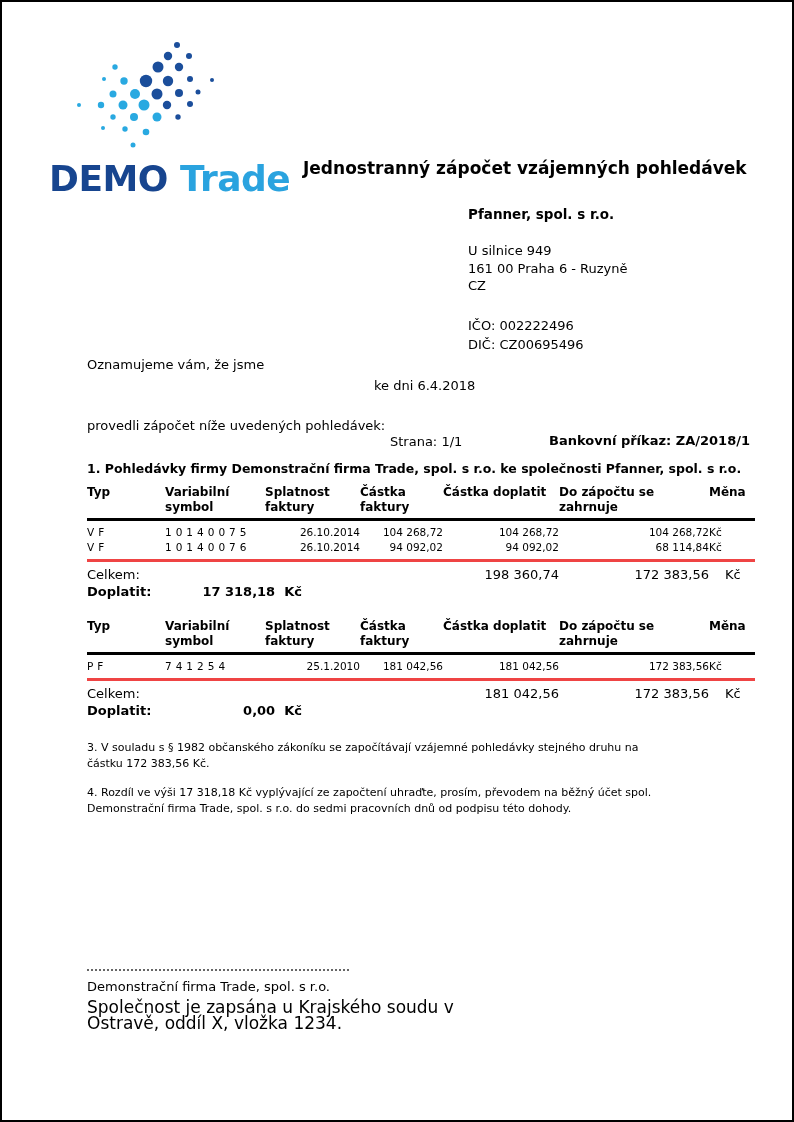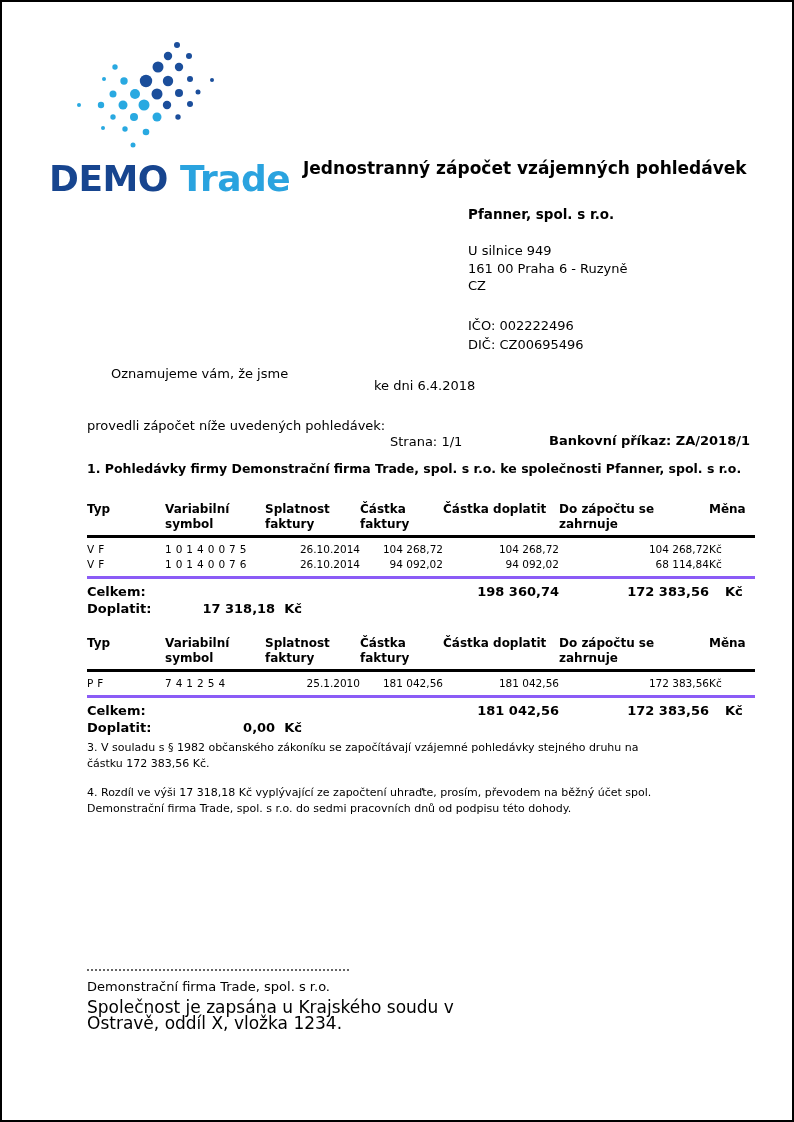--- a/index.html
+++ b/index.html
@@ -21,36 +21,36 @@
   .doc-title{font-size:17px;font-weight:bold;white-space:nowrap;}
 
   
   .r-name{font-size:13.5px;font-weight:bold;}
   .addr{font-size:13px;line-height:17.5px;white-space:pre;}
   .ids{font-size:13px;line-height:18.5px;white-space:pre;}
 
   
   .sec{width:672px;}
   .sec-heading{font-size:12.5px;font-weight:bold;white-space:nowrap;}
-  table.off{border-collapse:collapse;table-layout:fixed;width:668px;margin-top:26px;}
+  table.off{border-collapse:collapse;table-layout:fixed;width:668px;margin-top:9px;}
   table.off th{
     font-weight:bold;font-size:12px;line-height:15px;vertical-align:top;
     white-space:pre;padding:0 0 3px 0;border-bottom:3px solid #000;text-align:left;
   }
   table.off td{font-size:10.5px;line-height:15px;padding:0;}
   .c2,.c3,.c4,.c5{text-align:right;}
   td.c0,th.c0{padding-left:3px;}
   th.c6{padding-left:6px;text-align:left;}
   td.c6{padding-left:20px;text-align:left;}
   tbody.items{border-bottom:3px solid #84cc16;}
   tbody.items td{letter-spacing:0;}
   tbody.items td.c0,tbody.items td.c1{letter-spacing:4px;}
   tbody.items tr:first-child td{padding-top:4px;}
   tbody.items tr:last-child td{padding-bottom:4px;}
-  tr.total-row td{font-weight:bold;font-size:13px;padding-top:5px;border-top:3px solid #8b5cf6;}
+  tr.total-row td{font-weight:normal;font-size:13px;padding-top:5px;border-top:3px solid #ef4444;}
   tr.dopl-row td{font-weight:bold;font-size:13px;padding-top:2px;}
   .dopl-val{text-align:right;padding-right:58px !important;white-space:pre;}
   .sum-cur{padding-left:16px !important;}
 
   
   .clause{font-size:11px;line-height:16px;white-space:pre;}
   .sig-line{width:262px;border-bottom:2px dotted #666;height:0;}
   .foot{font-size:17px;line-height:15.5px;white-space:pre;}
 </style>
 </head>
@@ -103,21 +103,21 @@
 
   <div class="abs doc-title" style="left:301px;top:156px;">Jednostranný zápočet vzájemných pohledávek</div>
 
   <div class="abs r-name" style="left:466px;top:204px;">Pfanner, spol. s r.o.</div>
   <div class="abs addr" style="left:466px;top:240px;">U silnice 949
 161 00 Praha 6 - Ruzyně
 CZ</div>
   <div class="abs ids" style="left:466px;top:315px;">IČO: 002222496
 DIČ: CZ00695496</div>
 
-  <div class="abs t13" style="left:85px;top:364px;margin-left:24px;">Oznamujeme vám, že jsme</div>
+  <div class="abs t13" style="left:85px;top:355px;">Oznamujeme vám, že jsme</div>
   <div class="abs t13" style="left:372px;top:376px;">ke dni 6.4.2018</div>
   <div class="abs t13" style="left:85px;top:416px;">provedli zápočet níže uvedených pohledávek:</div>
   <div class="abs t13" style="left:388px;top:432px;">Strana: 1/1</div>
   <div class="abs t13 b" style="right:42px;top:431px;">Bankovní příkaz: ZA/2018/1</div>
 
   <div class="abs sec" style="left:85px;top:459px;">
     <div class="sec-heading">1. Pohledávky firmy Demonstrační firma Trade, spol. s r.o. ke společnosti Pfanner, spol. s r.o.</div>
     <table class="off">
       <colgroup>
         <col style="width:78px">

